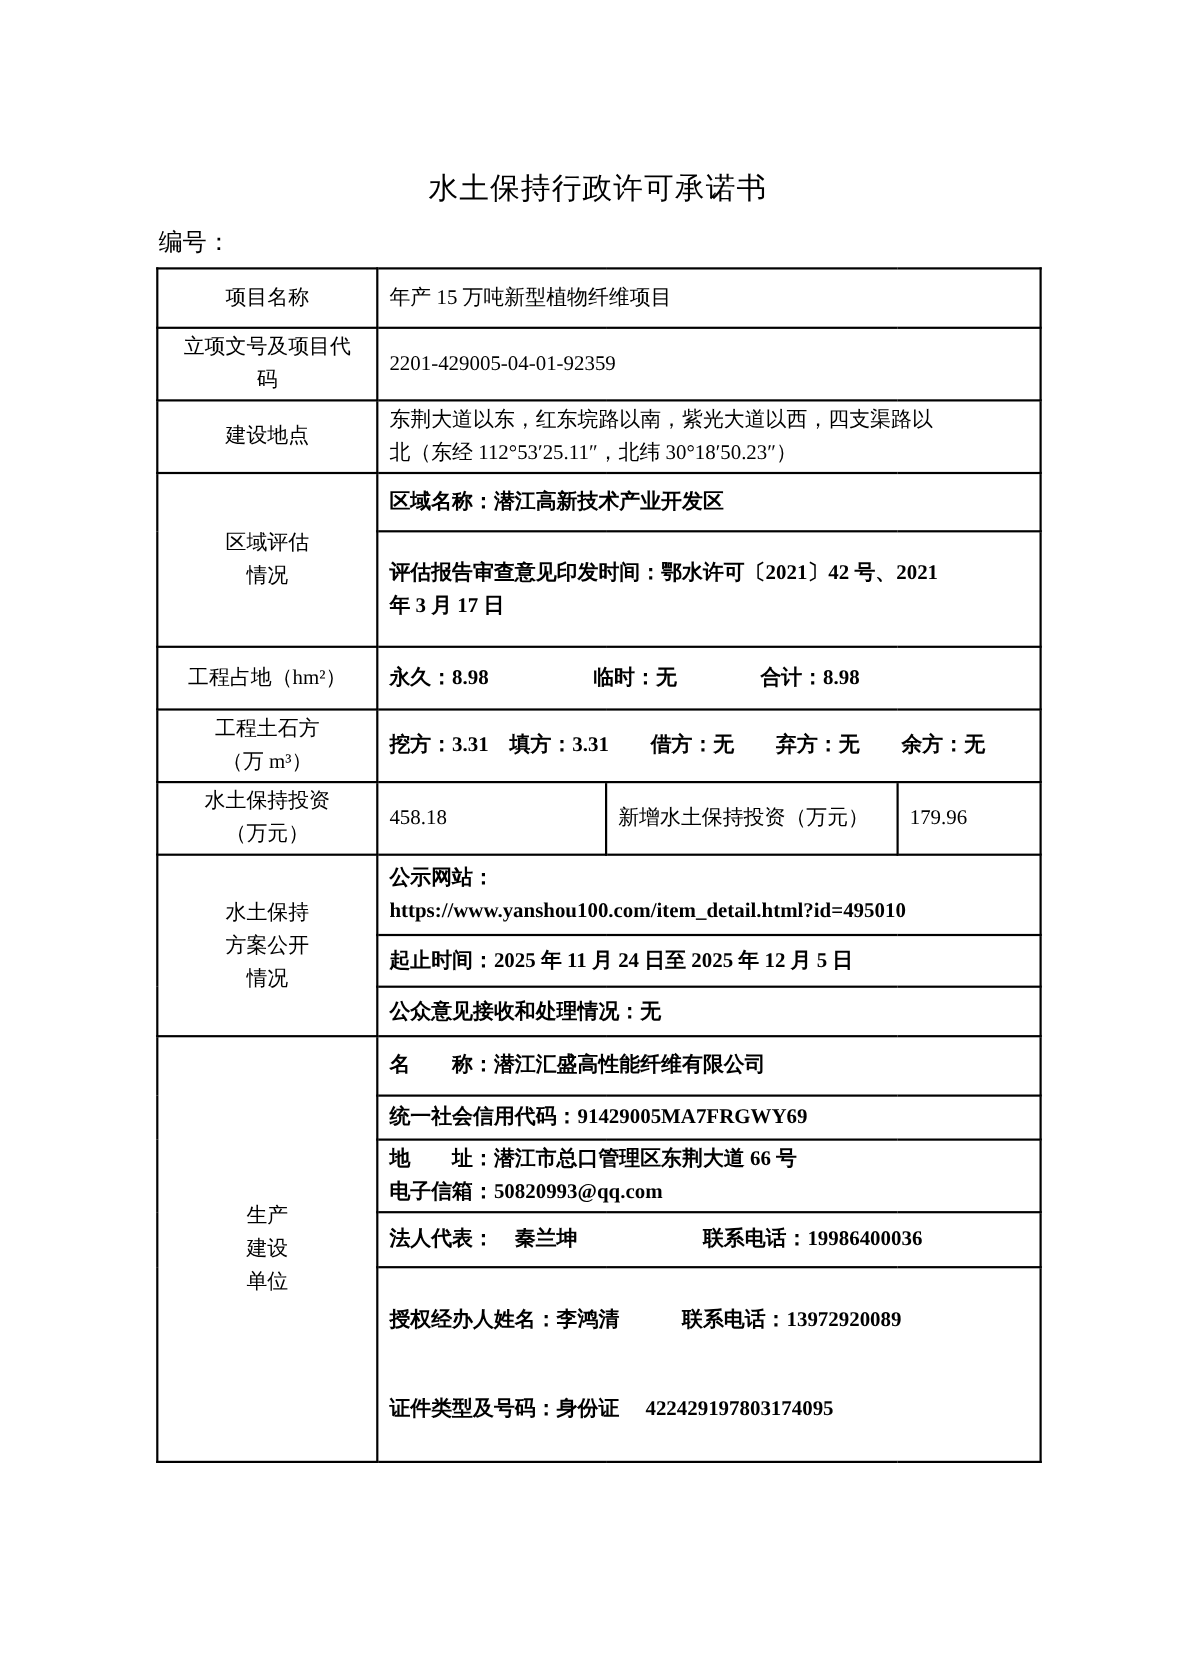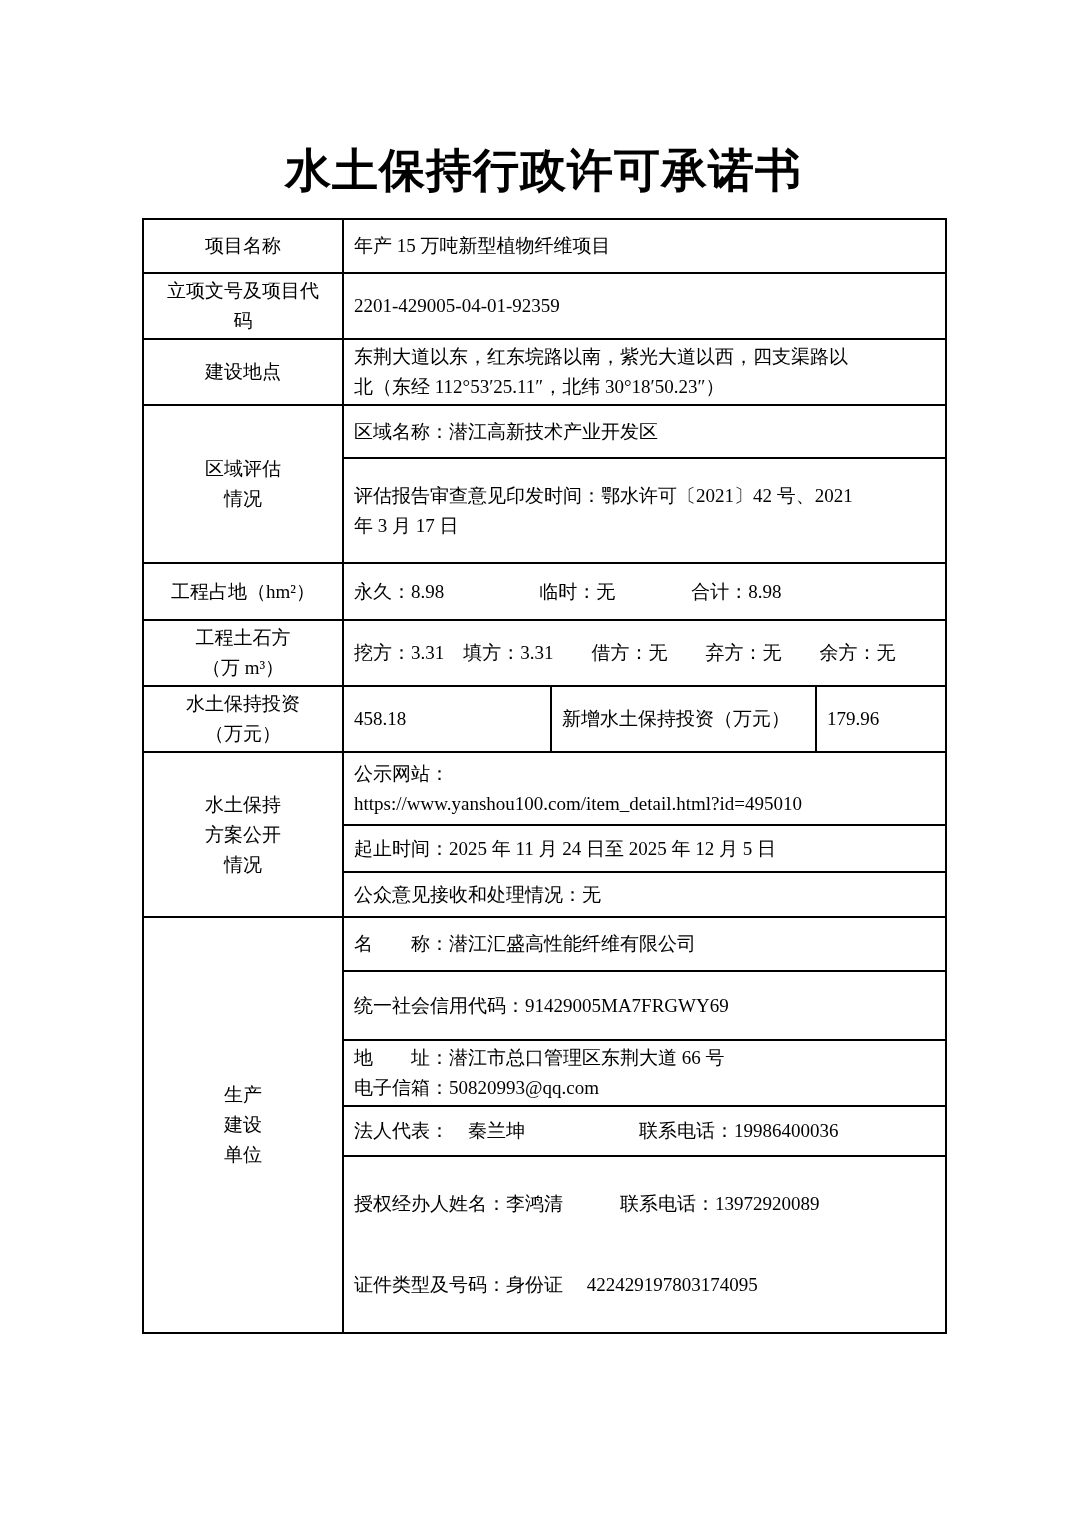--- a/index.html
+++ b/index.html
@@ -12,62 +12,63 @@
     color: #000000;
     overflow: hidden;
   }
   .content {
     position: absolute;
     left: 142px;
     top: 146px;
     width: 803px;
   }
   .doc-title {
-    font-size: 46px;
-    font-weight: bold;
+    font-size: 27px;
+    font-weight: normal;
     text-align: center;
     line-height: 50px;
     letter-spacing: 1px;
     white-space: nowrap;
   }
   .doc-number {
     font-size: 22px;
     line-height: 30px;
     margin-top: 9px;
     margin-left: 2px;
   }
   table.form {
-    margin-top: 22px;
+    margin-top: 8px;
     border-collapse: collapse;
     table-layout: fixed;
     width: 803px;
     padding-left: 37px;
   }
   table.form td {
     border: 2px solid #000000;
     vertical-align: middle;
     font-size: 19px;
     line-height: 30px;
     white-space: pre-line;
     padding: 2px 10px;
     overflow: hidden;
     box-sizing: border-box;
   }
   td.lbl  { text-align: center; padding: 2px 18px; }
   td.ctr  { }
-  td.lft  { text-align: left; }
+  td.lft  { text-align: left; font-weight: bold; }
   .gap-top { margin-top: 21px; }
 </style>
 </head>
 <body>
 
 <div class="page">
   <div class="content">
 
     <div class="doc-title">水土保持行政许可承诺书</div>
+    <div class="doc-number">编号：</div>
 
     <table class="form">
       <colgroup>
         <col style="width:200px">
         <col style="width:208px">
         <col style="width:265px">
         <col style="width:130px">
       </colgroup>
 
       <tbody>
@@ -130,21 +131,21 @@
       <tr style="height:45px">
         <td class="lft" colspan="3">公众意见接收和处理情况：无</td>
       </tr>
 
       <tr style="height:54px">
         <td class="lbl" rowspan="5">生产
 建设
 单位</td>
         <td class="lft" colspan="3">名　　称：潜江汇盛高性能纤维有限公司</td>
       </tr>
-      <tr style="height:69px">
+      <tr style="height:40px">
         <td class="lft" colspan="3">统一社会信用代码：91429005MA7FRGWY69</td>
       </tr>
       <tr style="height:65px">
         <td class="lft" colspan="3">地　　址：潜江市总口管理区东荆大道 66 号
 电子信箱：50820993@qq.com</td>
       </tr>
       <tr style="height:50px">
         <td class="lft" colspan="3">法人代表：　秦兰坤　　　　　　联系电话：19986400036</td>
       </tr>
       <tr style="height:102px">

